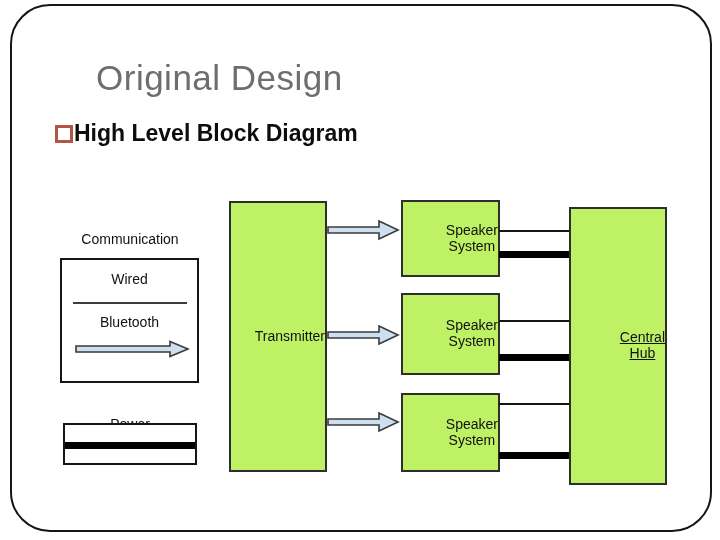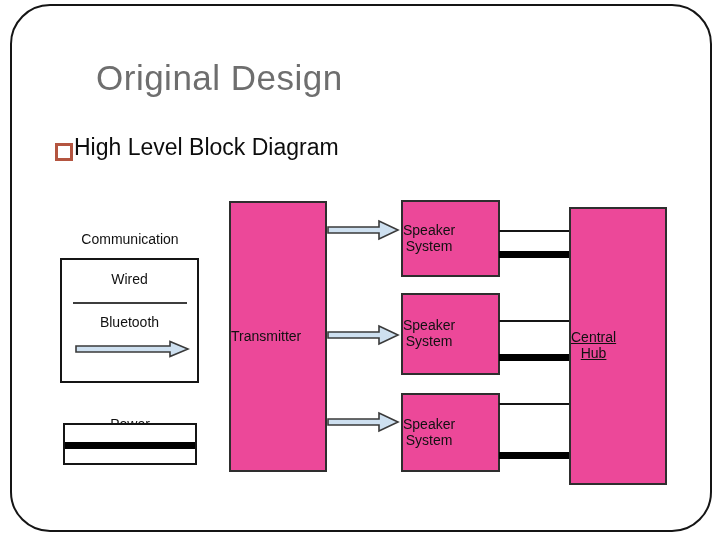--- a/index.html
+++ b/index.html
@@ -9,34 +9,34 @@
   }
   .frame{
     position:absolute;left:10px;top:4px;width:698px;height:524px;
     border:2px solid #151515;border-radius:40px;background:#ffffff;
   }
   .title{
     position:absolute;left:84px;top:58px;
     font-size:35px;color:#6e6e6e;letter-spacing:0.5px;white-space:nowrap;margin-left:12px;
   }
   .bullet-row{
-    position:absolute;left:55px;top:134px;display:flex;align-items:flex-end;
+    position:absolute;left:55px;top:120px;display:flex;align-items:flex-start;font-weight:bold;
   }
   .bullet-sq{
     width:12px;height:12px;border:3px solid #b45540;margin-top:5px;margin-right:1px;
     background:#fff;flex:0 0 auto;
   }
   .bullet-text{font-size:23px;color:#0d0d0d;white-space:nowrap;}
 
   .lbl{font-size:14px;color:#111;text-align:center;position:absolute;white-space:nowrap;}
 
   .whitebox{position:absolute;background:#ffffff;border:2px solid #151515;box-sizing:border-box;padding-left:10px;}
   .bluebox{
-    position:absolute;background:#ec4899;border:2px solid #2e2e2e;box-sizing:border-box;
-    display:flex;align-items:center;justify-content:flex-start;text-align:center;
+    position:absolute;background:#bef264;border:2px solid #2e2e2e;box-sizing:border-box;
+    display:flex;align-items:center;justify-content:flex-end;text-align:center;
     font-size:14px;line-height:1.12;color:#111;
   }
 
   .divider{position:absolute;background:#3d3d3d;height:2px;}
   .thinline{position:absolute;background:#151515;height:2px;}
   .thickline{position:absolute;background:#000000;height:7px;}
   .powerband{position:absolute;background:#000000;left:0;right:0;height:7px;top:17px;}
   .arrow-svg{position:absolute;display:block;}
 </style>
 </head>

